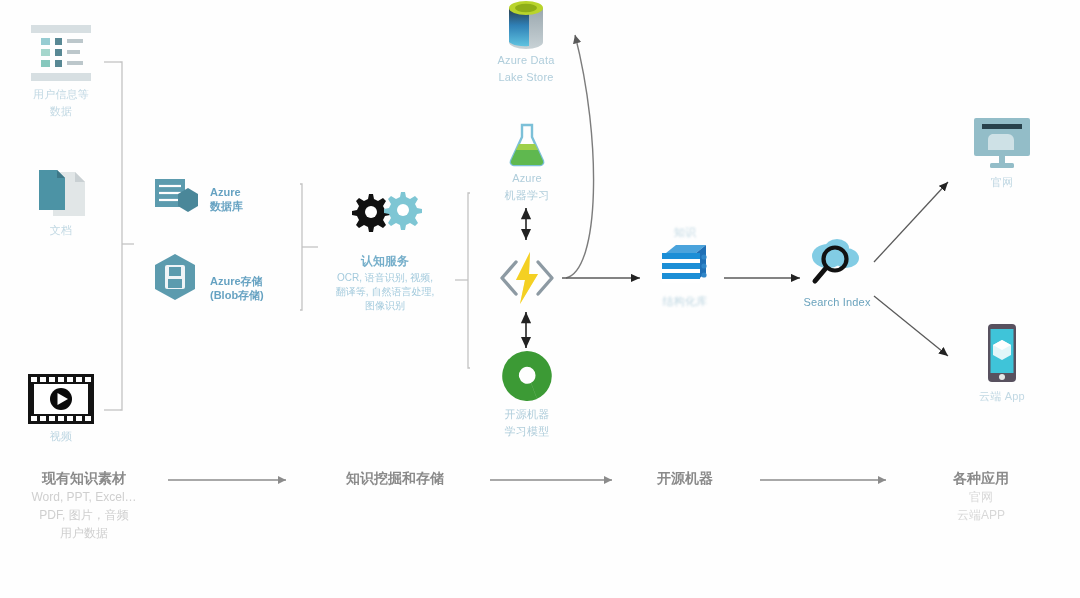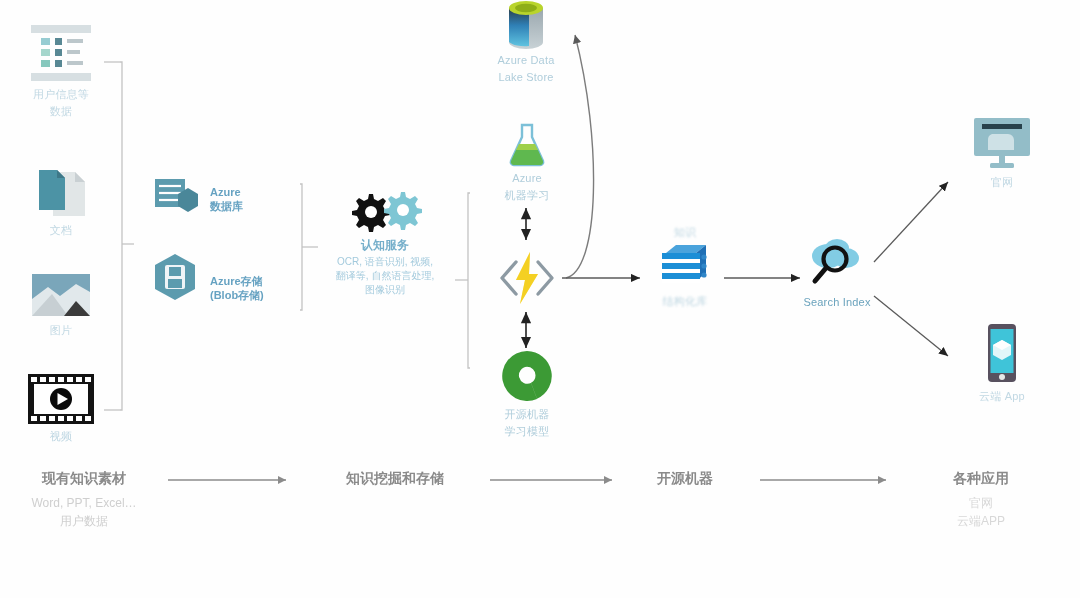--- a/index.html
+++ b/index.html
@@ -48,21 +48,20 @@
     font-size: 14px;
     color: #8a8a8a;
     font-weight: bold;
     white-space: nowrap;
   }
   .stage-sub {
     font-size: 12px;
     line-height: 18px;
     color: #cfcfcf;
     white-space: nowrap;
-    margin-top: 6px;
   }
   .stage-sub.s2 { color: #d8d8d8; }
 
   
   .pair {
     position: absolute;
     display: flex;
     align-items: center;
   }
   .pair .pair-text {
@@ -187,31 +186,20 @@
       <svg width="60" height="52" viewBox="0 0 60 52">
         <path d="M22 4 h22 l10 10 v34 h-32 z" fill="#dfe4e6"></path>
         <path d="M44 4 l10 10 h-10 z" fill="#c5cdd0"></path>
         <path d="M8 2 h18 l8 8 v32 h-26 z" fill="#3d8a9e"></path>
         <path d="M26 2 l8 8 h-8 z" fill="#2e6d7e"></path>
       </svg>
     </div>
     <div class="node-label faint">文档</div>
   </div>
 
-  <div class="node blur-med" style="left:26px; top:272px; width:70px;">
-    <div class="icon-wrap">
-      <svg width="62" height="48" viewBox="0 0 62 48">
-        <rect x="2" y="2" width="58" height="42" fill="#dfe7ea"></rect>
-        <path d="M2 2 h58 v18 l-14 -8 -16 12 -12 -9 -16 12 z" fill="#6f9fb5"></path>
-        <path d="M2 44 l20 -22 16 22 z" fill="#c3ccd0"></path>
-        <path d="M34 44 l12 -15 14 15 z" fill="#2b2b2b"></path>
-      </svg>
-    </div>
-    <div class="node-label faint">图片</div>
-  </div>
 
   <div class="node blur-soft" style="left:22px; top:372px; width:78px;">
     <div class="icon-wrap">
       <svg width="70" height="54" viewBox="0 0 70 54">
         <rect x="2" y="2" width="66" height="50" fill="#131313"></rect>
         <rect x="8" y="12" width="54" height="30" fill="#ffffff"></rect>
         <g fill="#ffffff">
           <rect x="5" y="5" width="6" height="5"></rect>
             <rect x="14" y="5" width="6" height="5"></rect>
           <rect x="23" y="5" width="6" height="5"></rect>
@@ -273,21 +261,21 @@
         <g fill="#111111">
           <path d="M28 4 l4 0 1 5 4 2 5-3 3 3 -3 5 2 4 5 1 0 4 -5 1 -2 4 3 5 -3 3 -5-3 -4 2 -1 5 -4 0 -1-5 -4-2 -5 3 -3-3 3-5 -2-4 -5-1 0-4 5-1 2-4 -3-5 3-3 5 3 4-2 z"></path>
         </g>
         <circle cx="30" cy="22" r="6" fill="#ffffff"></circle>
         <g fill="#7ec6d4">
           <path d="M60 2 l4 0 1 5 4 2 5-3 3 3 -3 5 2 4 5 1 0 4 -5 1 -2 4 3 5 -3 3 -5-3 -4 2 -1 5 -4 0 -1-5 -4-2 -5 3 -3-3 3-5 -2-4 -5-1 0-4 5-1 2-4 -3-5 3-3 5 3 4-2 z"></path>
         </g>
         <circle cx="62" cy="20" r="6" fill="#ffffff"></circle>
       </svg>
     </div>
-    <div class="multi-label blur-med" style="position:static; margin-top:4px;">
+    <div class="multi-label blur-med" style="position:static; margin-top:20px;">
       <span class="hdr">认知服务</span>
       <span>OCR, 语音识别, 视频,</span><br>
       <span>翻译等, 自然语言处理,</span><br>
       <span>图像识别</span>
     </div>
   </div>
 
   <div class="node" style="left:486px; top:0px; width:80px;">
     <div class="icon-wrap">
       <svg width="62" height="50" viewBox="0 0 62 50">
@@ -407,20 +395,21 @@
         <circle cx="24" cy="55" r="3" fill="#e6e6e6"></circle>
       </svg>
     </div>
     <div class="node-label faint">云端 App</div>
   </div>
 
   <div class="stage blur-soft" style="left:0px; top:470px; width:168px;">
     <div class="stage-title">现有知识素材</div>
     <div class="stage-sub">
       <div>Word, PPT, Excel…</div>
+      <div>PDF, 图片，音频</div>
       <div>用户数据</div>
     </div>
   </div>
 
   <div class="stage blur-soft" style="left:300px; top:470px; width:190px;">
     <div class="stage-title">知识挖掘和存储</div>
   </div>
 
   <div class="stage blur-soft" style="left:620px; top:470px; width:130px;">
     <div class="stage-title">开源机器</div>

